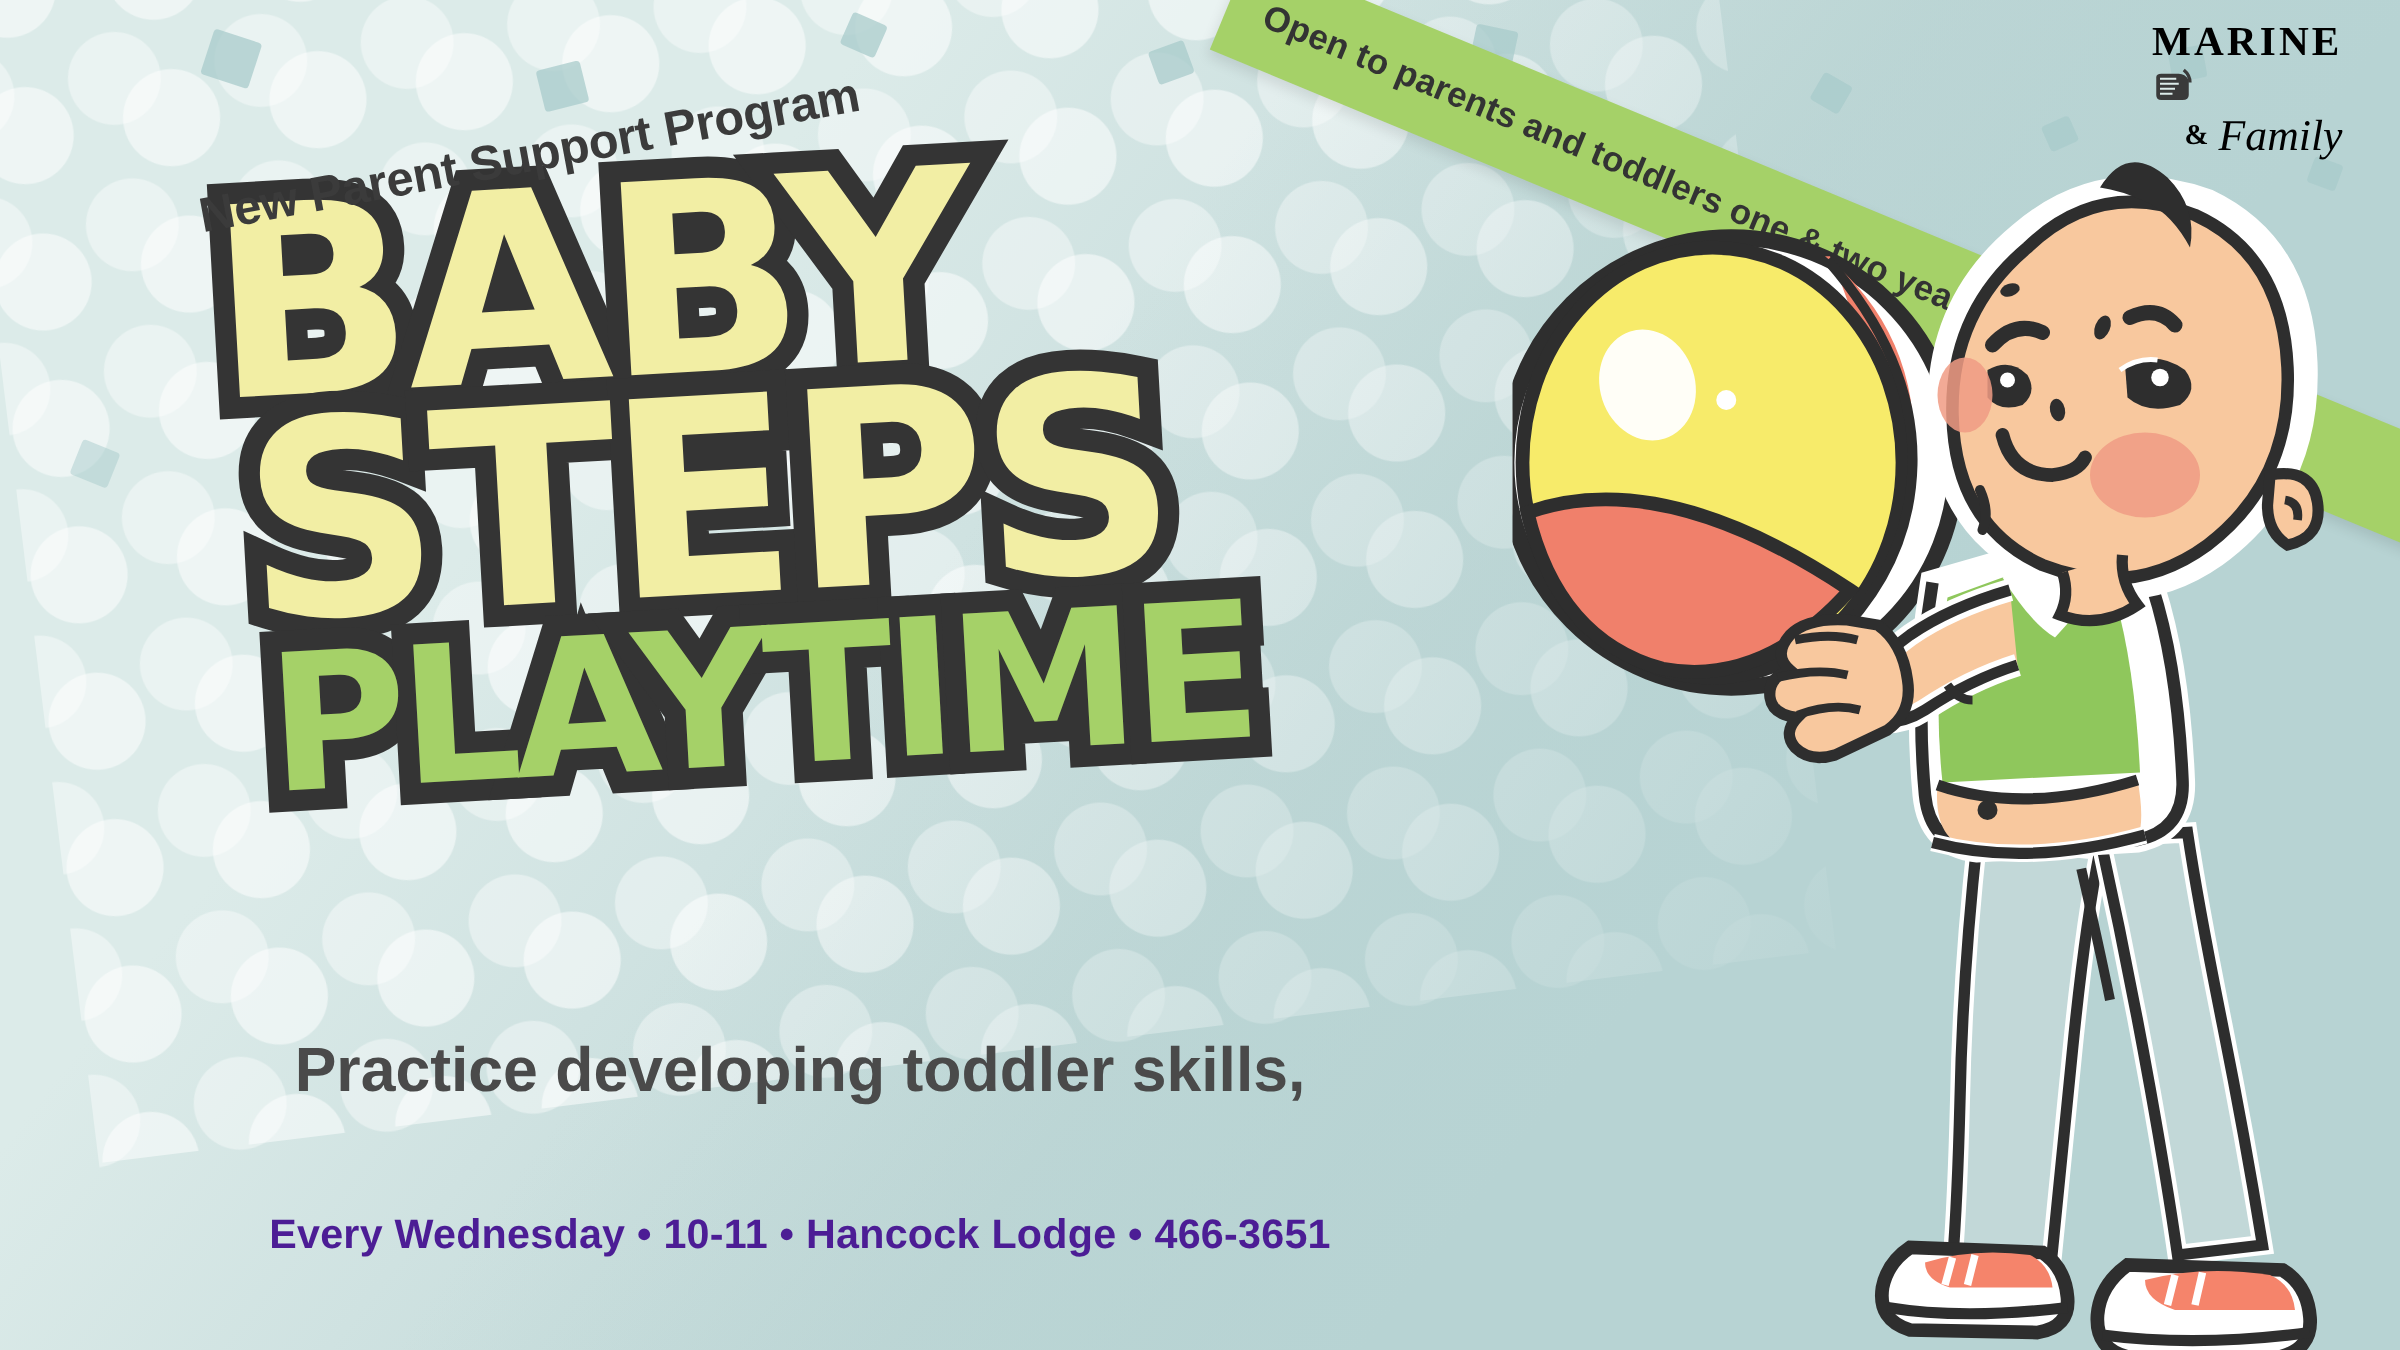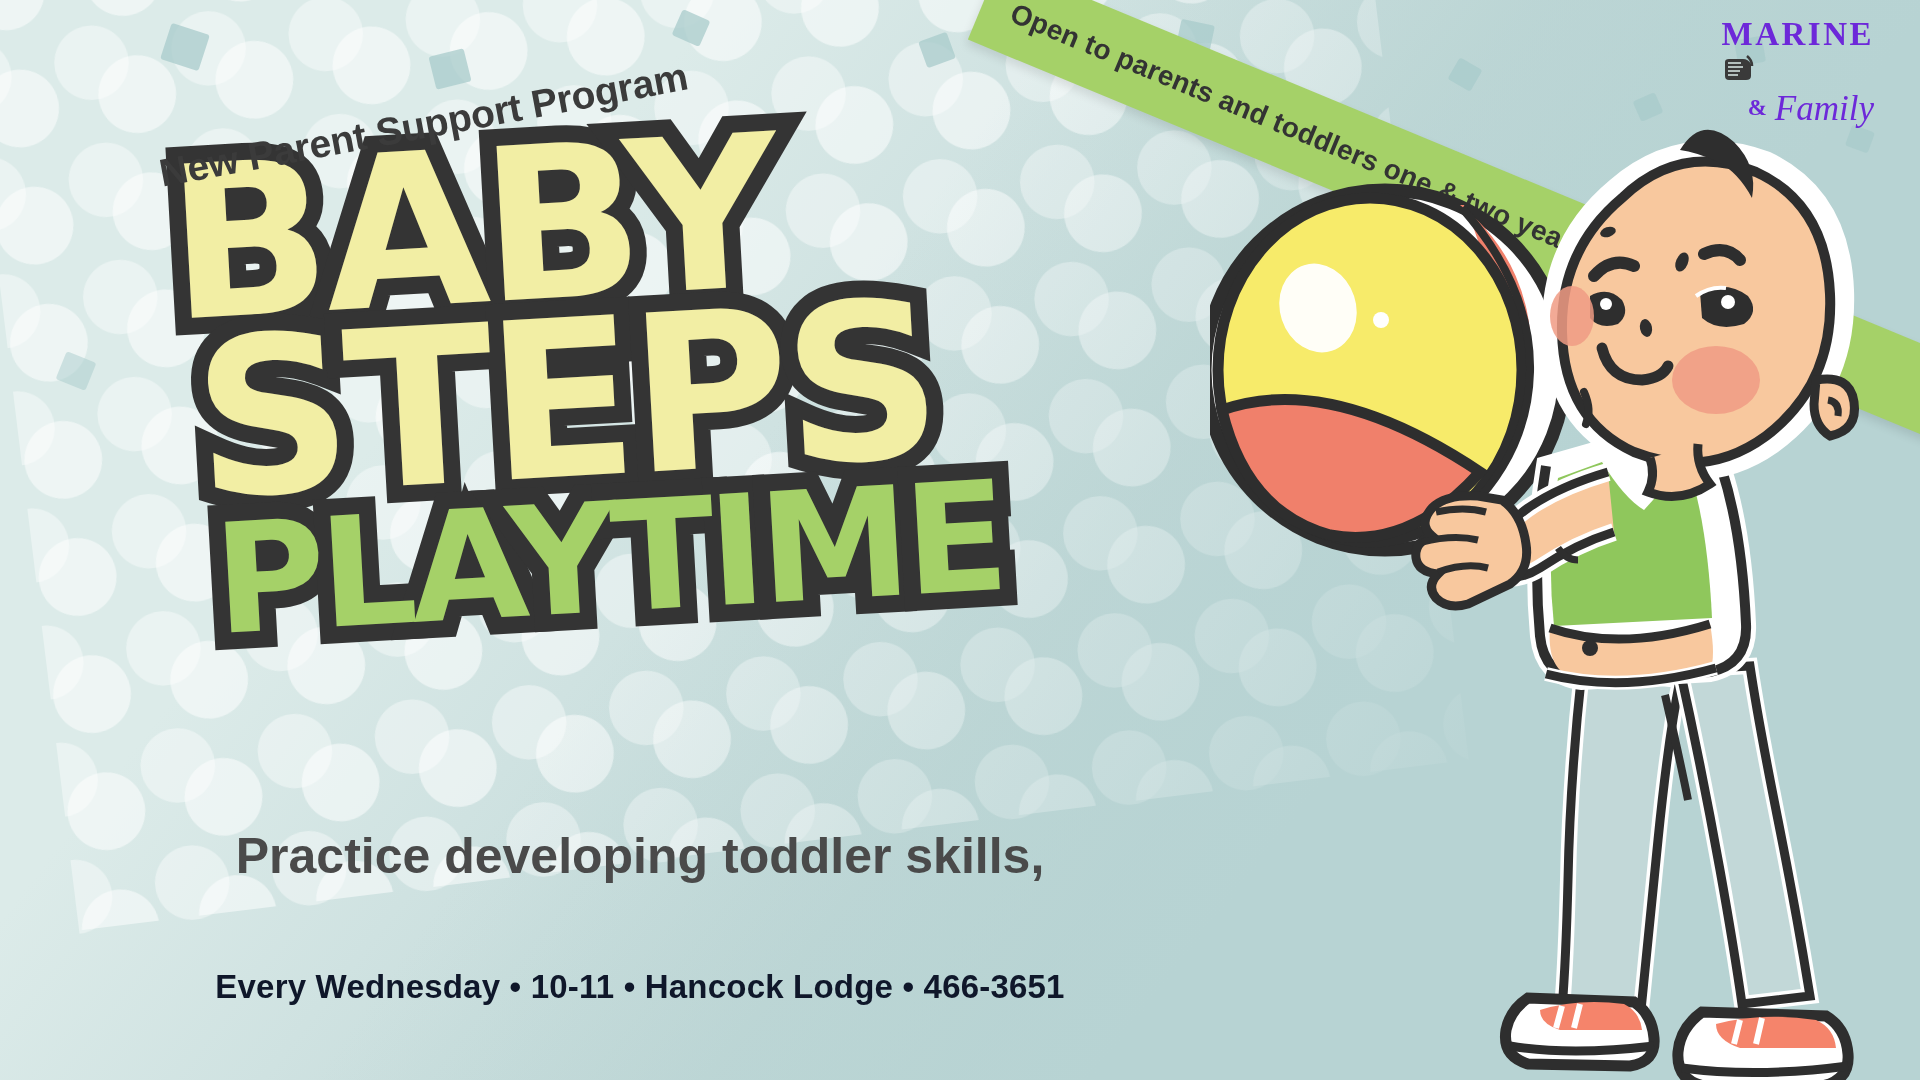--- a/index.html
+++ b/index.html
@@ -70,21 +70,21 @@
     letter-spacing:.2px;
     white-space:nowrap;
   }
 
   
   .logo {
     position:absolute; right:46px; top:18px;
     text-align:center;
     z-index:40;
     line-height:1;
-    color:#6d28d9;
+    color:#000000;
   }
   .logo-marine {
     font-family:"Liberation Serif", serif;
     font-weight:bold;
     font-size:33px;
     letter-spacing:2.5px;
   }
   .logo-row2 {
     display:flex; align-items:flex-end; justify-content:flex-end;
     margin-top:-4px;
@@ -146,21 +146,21 @@
     font-weight:bold;
     font-size:50px;
     line-height:1.12;
     z-index:25;
   }
   .sub span { display:block; }
   .details {
     position:absolute;
     left:0; right:640px; top:968px;
     text-align:center;
-    color:#0f172a;
+    color:#4c1d95;
     font-weight:bold;
     font-size:33px;
     letter-spacing:.2px;
     z-index:25;
   }
 
   
   .illus { position:absolute; right:-10px; bottom:0; width:720px; height:1000px; z-index:15; }
   .illus svg { width:100%; height:100%; display:block; }
 </style>

